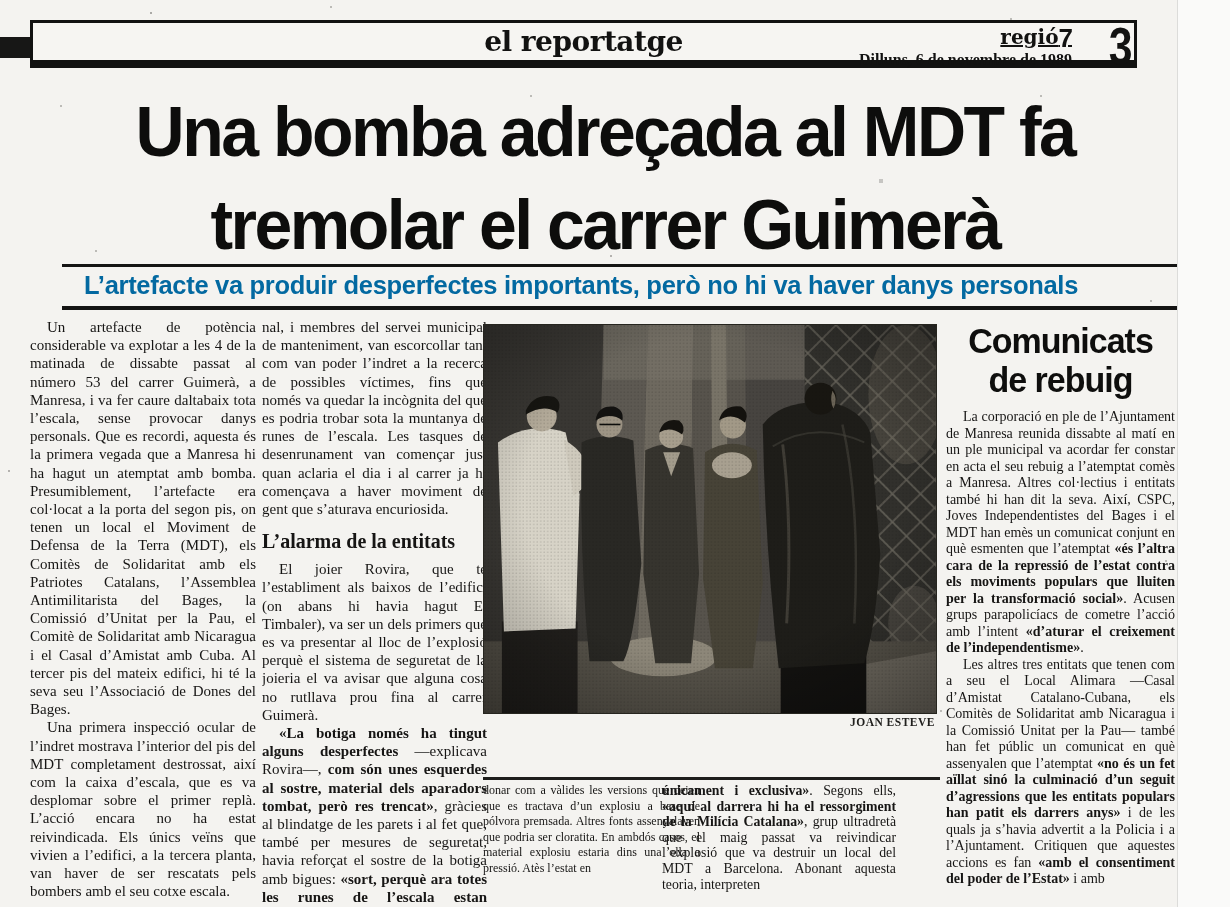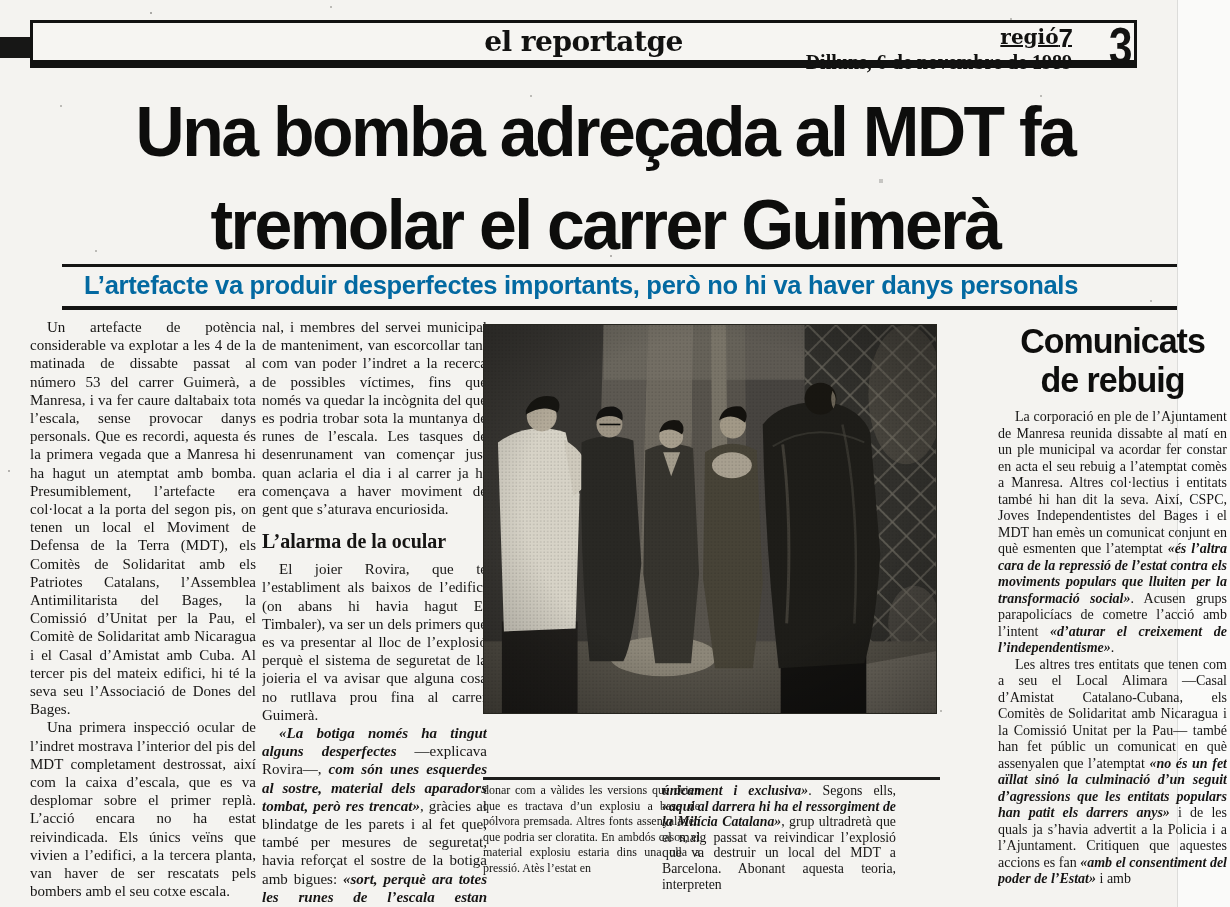--- a/index.html
+++ b/index.html
@@ -23,42 +23,42 @@
     60px 105px 0 rgba(60,58,54,.3),1010px 18px 0 rgba(60,58,54,.3);}
   
   #masthead{position:absolute;left:30px;top:20px;width:1107px;height:48px;
     box-sizing:border-box;border:3px solid #121211;border-bottom-width:8px;background:#f6f5f2;}
   #section-title{position:absolute;left:0;right:0;top:2px;text-align:center;
     font-family:"DejaVu Serif",serif;font-weight:bold;font-size:28px;letter-spacing:-.5px;color:#121211;}
   #mast-right{position:absolute;right:62px;top:0;text-align:right;color:#121211;line-height:1;}
   #brand-line{font-family:"DejaVu Serif",serif;font-weight:bold;font-size:20px;margin-top:2px;text-decoration:underline;}
   #brand-line .seven{font-family:"Liberation Sans",sans-serif;font-weight:900;font-size:26px;
     letter-spacing:-1px;vertical-align:-3px;}
-  #mast-date{font-family:"Liberation Serif",serif;font-weight:bold;font-size:20px;margin-top:1px;}
+  #mast-date{font-family:"Liberation Serif",serif;font-weight:bold;font-size:16px;margin-top:1px;}
   #page-number{position:absolute;right:4px;top:-7px;font-family:"Liberation Sans",sans-serif;
     font-weight:900;font-size:52px;letter-spacing:-3px;color:#121211;transform:scaleX(.82);transform-origin:right top;}
   
   #headline{position:absolute;left:35px;top:84px;width:1140px;text-align:center;
     font-family:"Liberation Sans",sans-serif;font-weight:700;font-size:68px;line-height:90px;
     letter-spacing:-2.5px;color:#0d0d0c;transform:scaleY(1.04);transform-origin:top center;}
   
   #subheadline{position:absolute;left:62px;top:264px;width:1115px;box-sizing:border-box;
     border-top:3px solid #141413;border-bottom:4px solid #141413;
     padding:4px 0 6px 22px;font-family:"Liberation Sans",sans-serif;font-weight:700;
     font-size:25.5px;letter-spacing:-.3px;color:#0369a1;}
   
   .col{position:absolute;top:318px;height:589px;overflow:hidden;text-align:justify;color:#161514;}
   #col1{left:30px;width:226px;font-size:15px;line-height:18.2px;}
   #col2{left:262px;width:225px;font-size:15px;line-height:18.2px;}
   #col3{left:483px;top:783px;width:217px;height:124px;font-size:12px;line-height:15.6px;}
   #col4{left:662px;top:783px;width:234px;height:124px;font-size:13.8px;line-height:15.6px;}
-  #col5{left:998px;top:322px;height:585px;width:229px;font-size:14px;line-height:16.5px;}
+  #col5{left:946px;top:322px;height:585px;width:229px;font-size:14px;line-height:16.5px;}
   .col p{margin:0;text-indent:17px;}
   .col p.noindent{text-indent:0;}
-  .col .q{font-weight:700;font-style:italic;}
+  .col .q{font-weight:700;}
   .col-heading{font-family:"Liberation Serif",serif;font-weight:700;font-size:20px;
     line-height:22px;text-align:left;margin:12px 0 8px;text-indent:0;}
   #col5-heading{font-family:"Liberation Sans",sans-serif;font-weight:700;font-size:34px;
     line-height:37px;letter-spacing:-1px;text-align:center;color:#0e0e0d;margin-bottom:13px;
     transform:scaleY(1.05);transform-origin:top center;}
   
   #photo{position:absolute;left:483px;top:324px;width:454px;height:390px;margin:0;
     border:1px solid #26251f;box-sizing:border-box;background:#474440;}
   #photo svg{display:block;width:100%;height:100%;}
   #photo-credit{position:absolute;left:483px;top:716px;width:452px;text-align:right;
@@ -90,21 +90,21 @@
   </div>
 
   <div id="subheadline">L’artefacte va produir desperfectes importants, però no hi va haver danys personals</div>
 
   <div id="col1" class="col">
       <p><span>Un artefacte de potència considerable va explotar a les 4 de la matinada de dissabte passat al número 53 del carrer Guimerà, a Manresa, i va fer caure daltabaix tota l’escala, sense provocar danys personals. Que es recordi, aquesta és la primera vegada que a Manresa hi ha hagut un atemptat amb bomba. Presumiblement, l’artefacte era col·locat a la porta del segon pis, on tenen un local el Moviment de Defensa de la Terra (MDT), els Comitès de Solidaritat amb els Patriotes Catalans, l’Assemblea Antimilitarista del Bages, la Comissió d’Unitat per la Pau, el Comitè de Solidaritat amb Nicaragua i el Casal d’Amistat amb Cuba. Al tercer pis del mateix edifici, hi té la seva seu l’Associació de Dones del Bages.</span></p>
       <p><span>Una primera inspecció ocular de l’indret mostrava l’interior del pis del MDT completament destrossat, així com la caixa d’escala, que es va desplomar sobre el primer replà. L’acció encara no ha estat reivindicada. Els únics veïns que vivien a l’edifici, a la tercera planta, van haver de ser rescatats pels bombers amb el seu cotxe escala.</span></p>
     </div>
   <div id="col2" class="col">
       <p class="noindent"><span>nal, i membres del servei municipal de manteniment, van escorcollar tant com van poder l’indret a la recerca de possibles víctimes, fins que només va quedar la incògnita del que es podria trobar sota la muntanya de runes de l’escala. Les tasques de desenrunament van començar just quan aclaria el dia i al carrer ja hi començava a haver moviment de gent que s’aturava encuriosida.</span></p>
-      <div class="col-heading">L’alarma de la ocular</div>
+      <div class="col-heading">L’alarma de la entitats</div>
       <p><span>El joier Rovira, que té l’establiment als baixos de l’edifici (on abans hi havia hagut El Timbaler), va ser un dels primers que es va presentar al lloc de l’explosió perquè el sistema de seguretat de la joieria el va avisar que alguna cosa no rutllava prou fina al carrer Guimerà.</span></p>
       <p><span class="q">«La botiga només ha tingut alguns desperfectes </span><span>—explicava Rovira—, </span><span class="q">com són unes esquerdes al sostre, material dels aparadors tombat, però res trencat»</span><span>, gràcies al blindatge de les parets i al fet que, també per mesures de seguretat, havia reforçat el sostre de la botiga amb bigues: </span><span class="q">«sort, perquè ara totes les runes de l’escala estan amuntegades sobre el sostre i</span></p>
     </div>
 
   <figure id="photo">
     <svg viewBox="0 0 454 390" preserveAspectRatio="none">
       <defs>
         <pattern id="chain" width="20" height="20" patternUnits="userSpaceOnUse" patternTransform="rotate(45 0 0)">
           <path d="M0,10 H20 M10,0 V20" stroke="#958f82" stroke-width="1.3" fill="none"></path>
         </pattern>
@@ -156,20 +156,21 @@
       <path d="M280,100 Q300,74 348,78 Q378,84 388,108 L398,230 Q394,300 382,340 L296,345 Q282,220 280,100 Z" fill="#1e1d19"></path>
       <path d="M300,120 Q310,200 304,300" stroke="#5f5b52" stroke-width="3" fill="none" opacity=".5"></path>
       <path d="M360,100 Q378,180 372,300" stroke="#524f47" stroke-width="2.5" fill="none" opacity=".45"></path>
       <path d="M290,122 Q332,96 382,118" stroke="#46433c" stroke-width="2" fill="none" opacity=".55"></path>
       <circle cx="338" cy="74" r="16" fill="#181611"></circle>
       <path d="M350,66 Q356,74 351,84 Q347,76 350,66 Z" fill="#8d8574" opacity=".7"></path>
       <rect x="0" y="0" width="454" height="390" fill="url(#ht)" opacity=".15"></rect>
       <rect x="0" y="0" width="454" height="390" fill="url(#vig)"></rect>
     </svg>
   </figure>
+  <div id="photo-credit">JOAN ESTEVE</div>
   <div id="caption-rule"></div>
 
   <div id="col3" class="col">
       <p class="noindent"><span>donar com a vàlides les versions que deien que es tractava d’un explosiu a base de pólvora premsada. Altres fonts assenyalaven que podria ser cloratita. En ambdós casos, el material explosiu estaria dins una olla a pressió. Atès l’estat en</span></p>
     </div>
   <div id="col4" class="col">
       <p class="noindent"><span class="q">únicament i exclusiva»</span><span>. Segons ells, </span><span class="q">«aquí al darrera hi ha el ressorgiment de la Milícia Catalana»</span><span>, grup ultradretà que el maig passat va reivindicar l’explosió que va destruir un local del MDT a Barcelona. Abonant aquesta teoria, interpreten</span></p>
     </div>
 
   <div id="col5" class="col">

